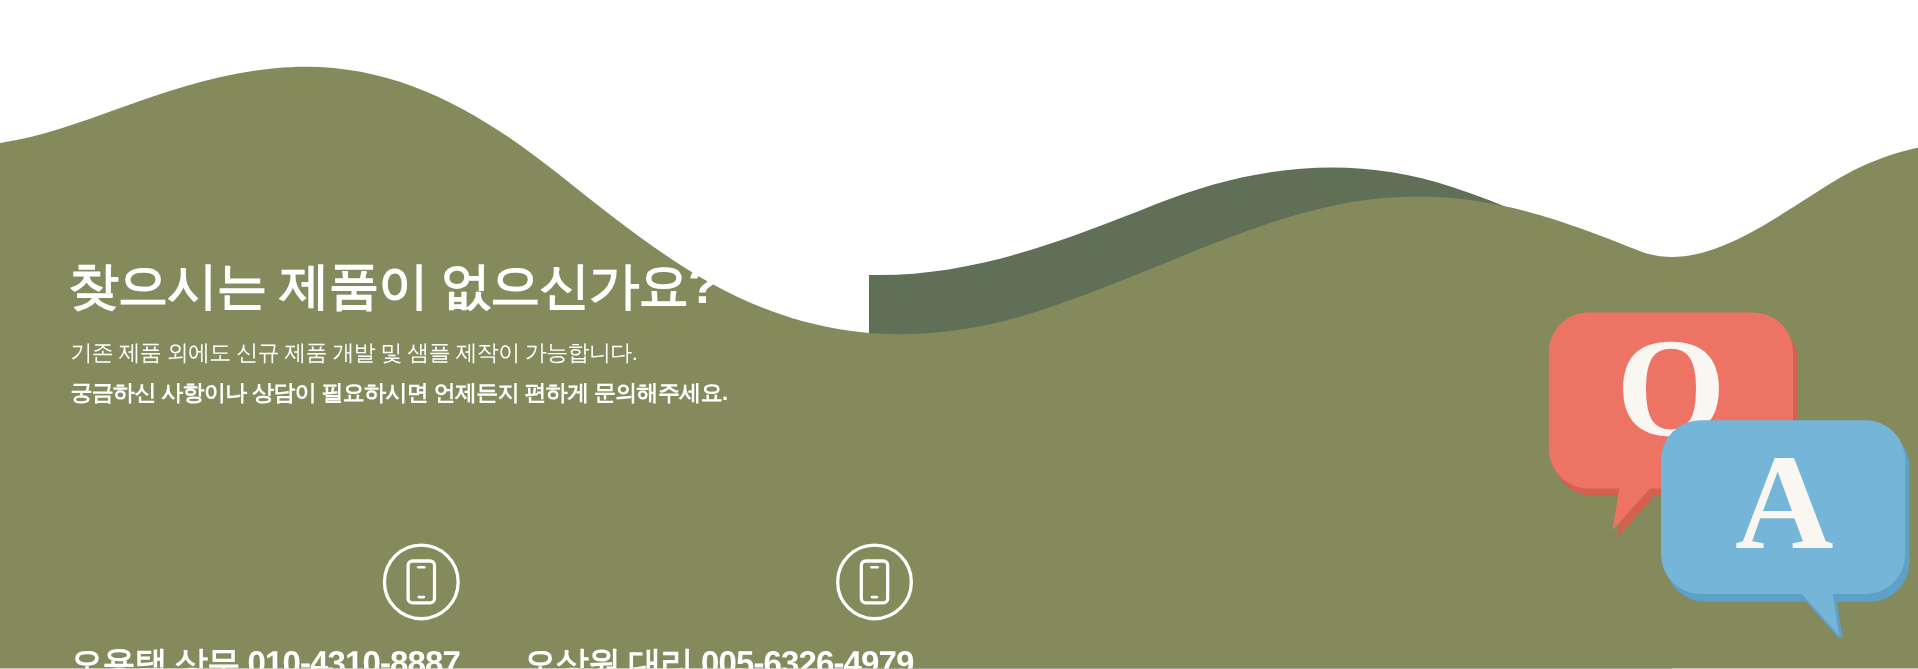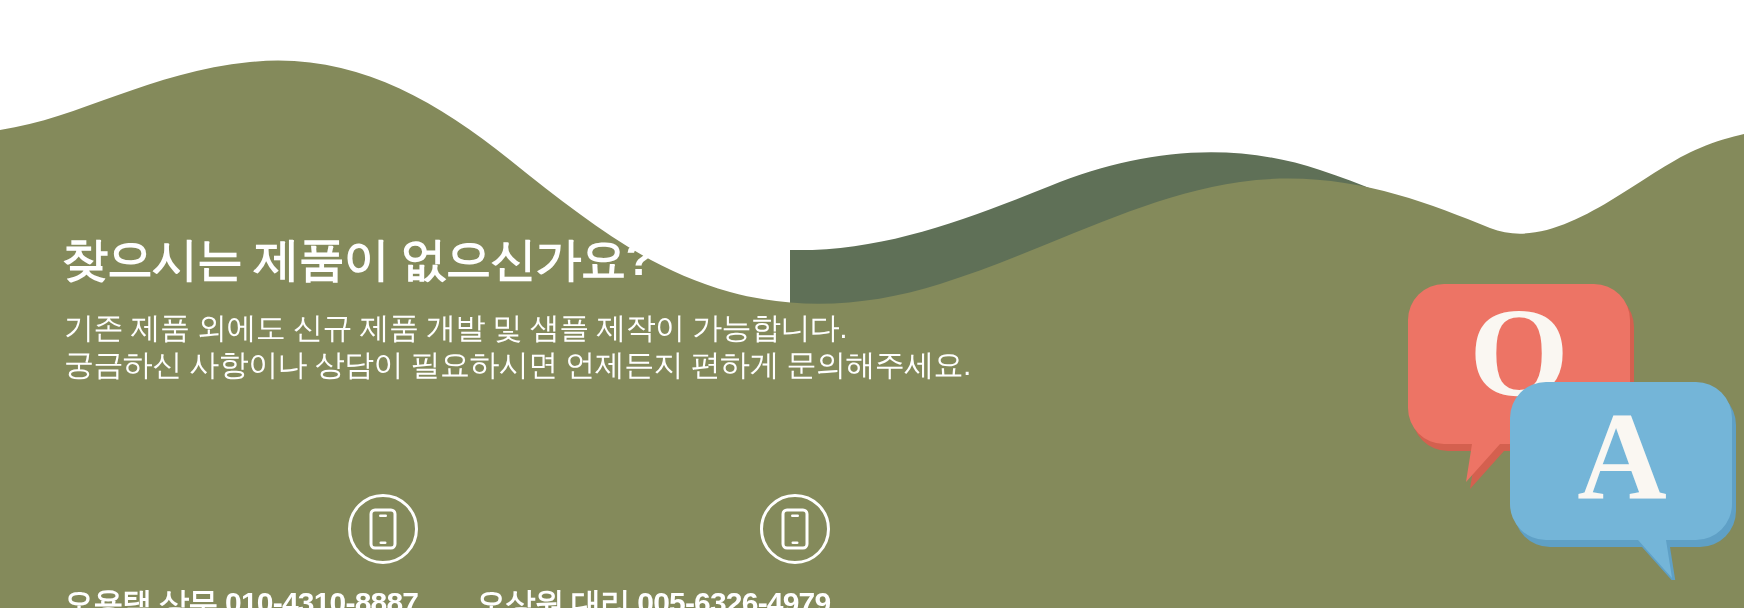--- a/index.html
+++ b/index.html
@@ -40,28 +40,28 @@
     font-size: 46px;
     font-weight: bold;
     color: #ffffff;
     letter-spacing: -1px;
     white-space: nowrap;
     line-height: 1.2;
   }
   .subline {
     position: absolute;
     left: 64px;
-    font-size: 30px;
+    font-size: 20px;
     color: #ffffff;
     letter-spacing: -0.6px;
     white-space: nowrap;
     line-height: 1.35;
   }
   .subline-1 { top: 308px; }
-  .subline-2 { top: 345px; }
+  .subline-2 { top: 345px; font-weight: bold; }
 
   .contacts {
     position: absolute;
     left: 64px;
     top: 494px;
     display: flex;
     align-items: center;
     gap: 58px;
   }
   .contact {

